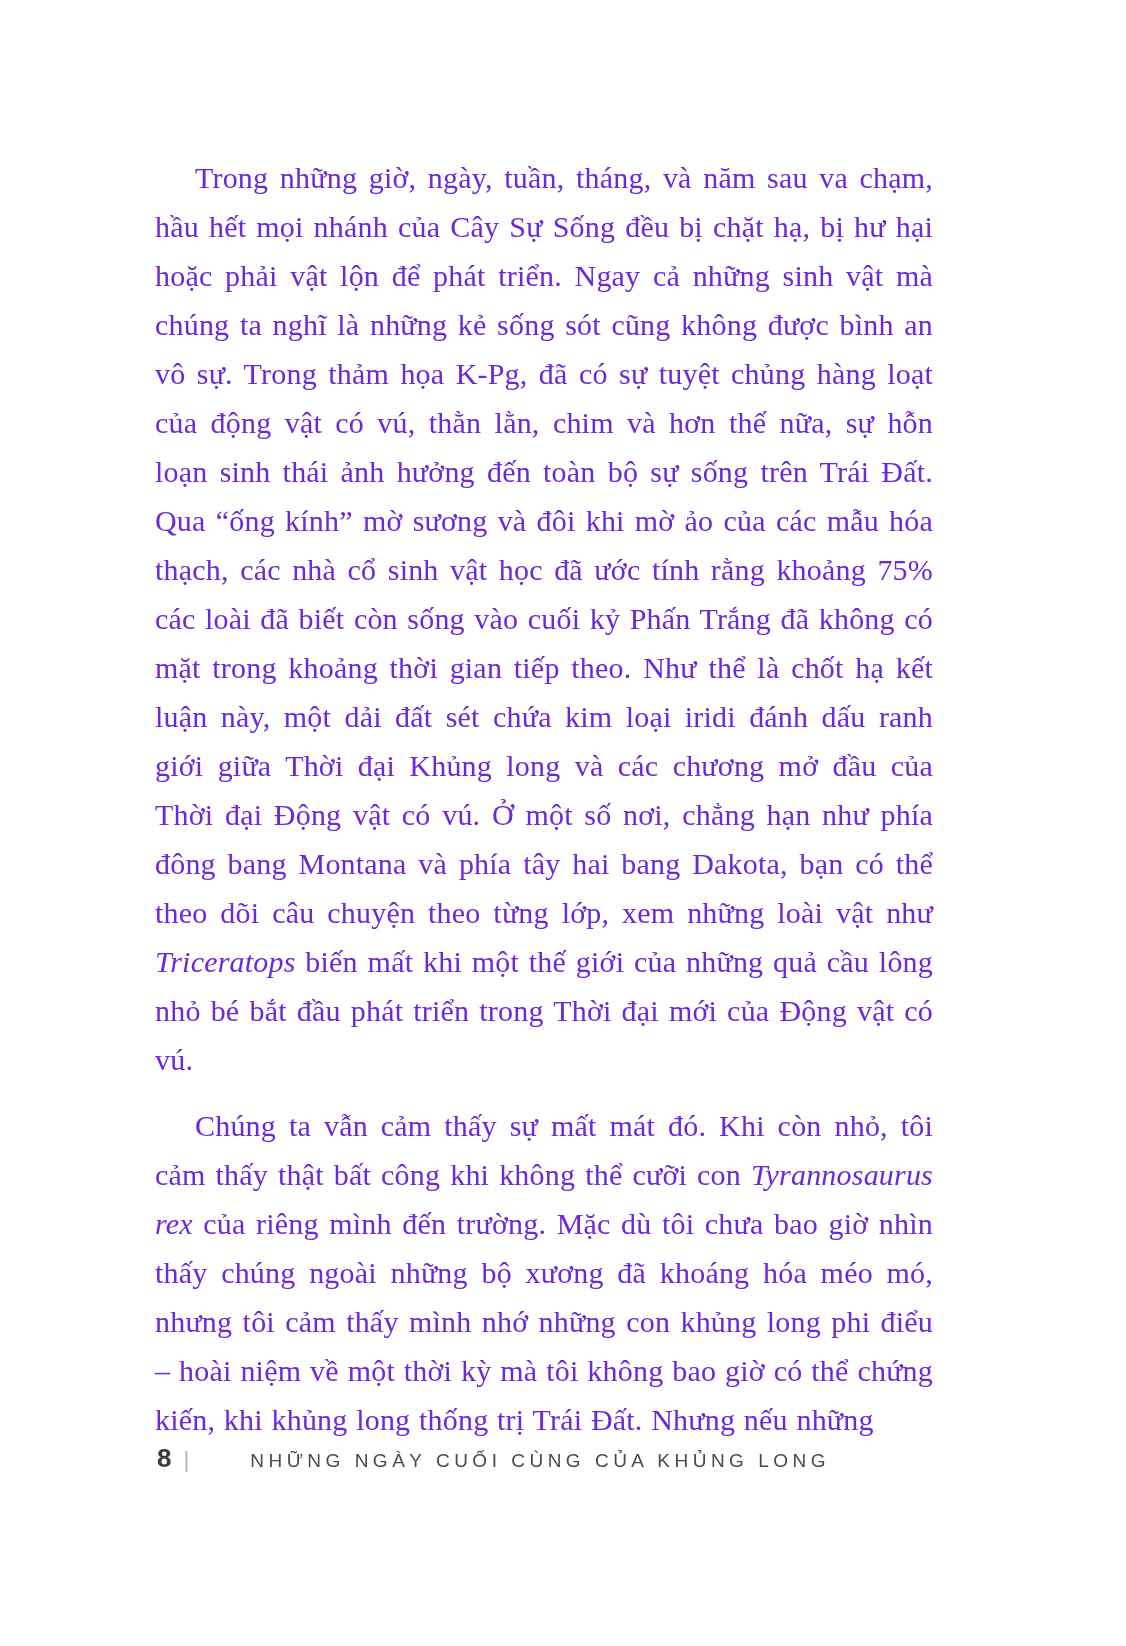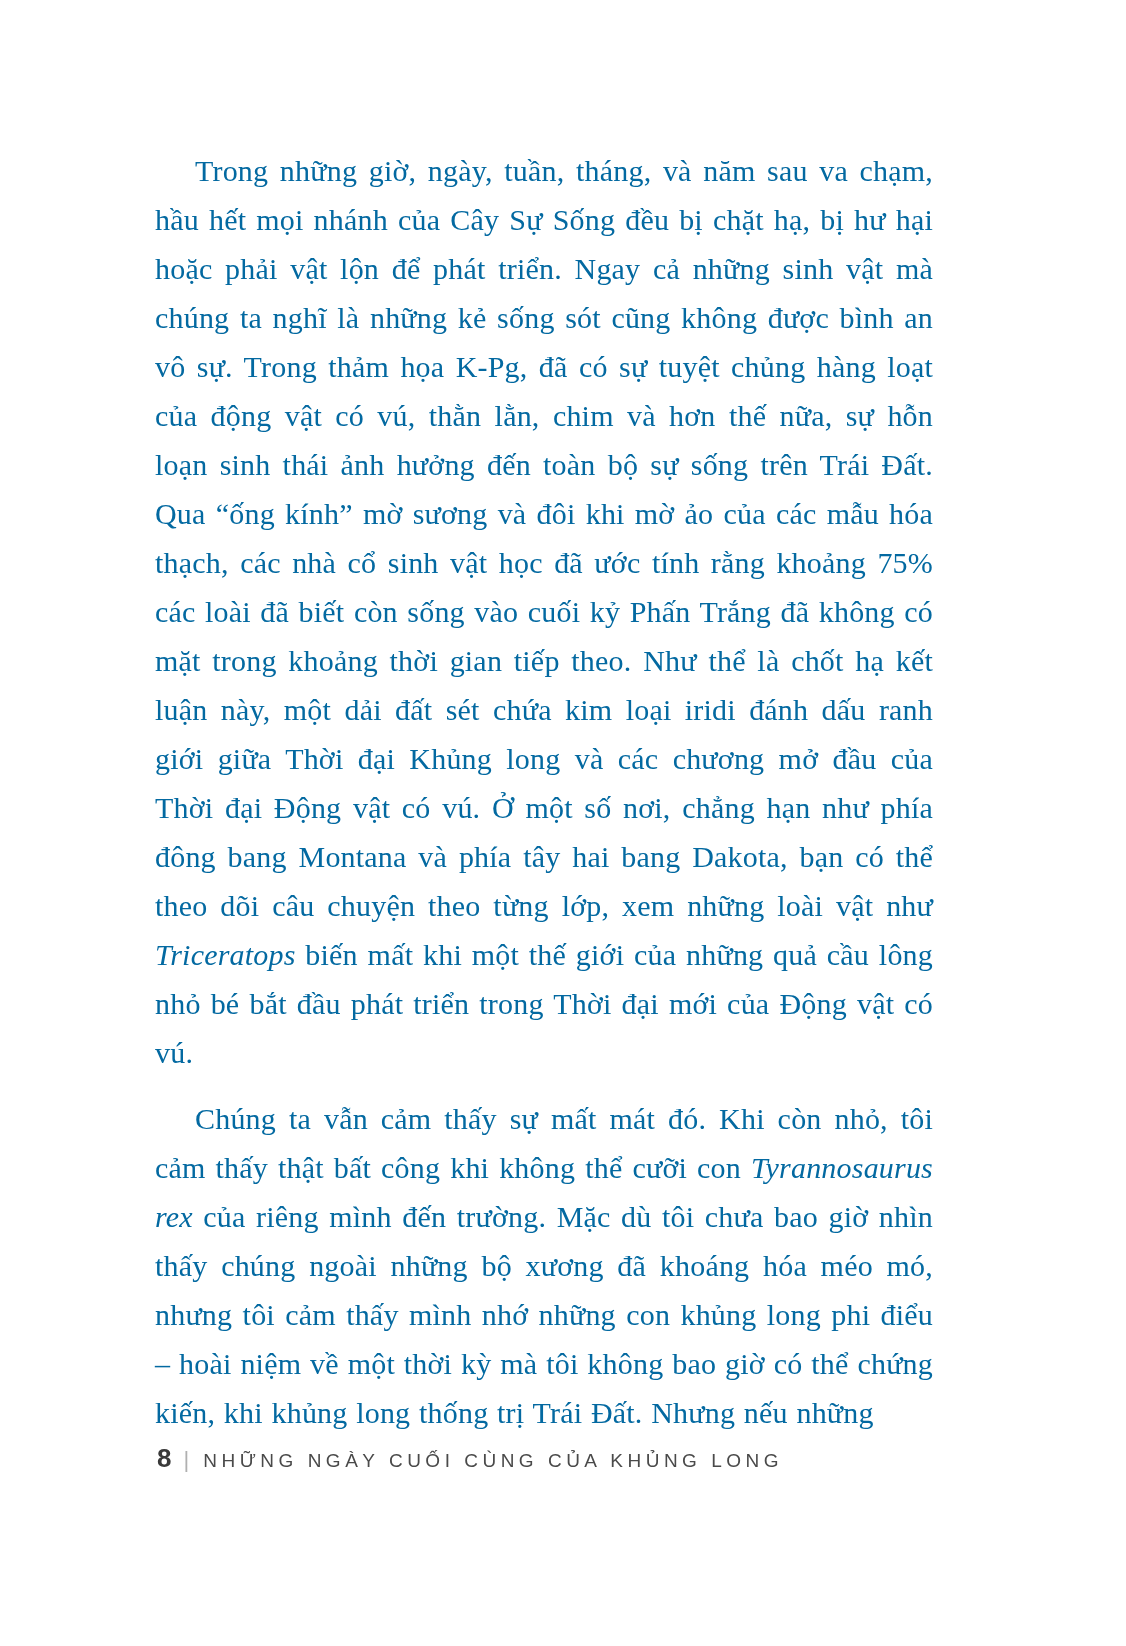--- a/index.html
+++ b/index.html
@@ -19,24 +19,24 @@
     inset: 0;
     background: #ffffff;
   }
   .text-block {
     position: absolute;
     left: 155px;
     top: 138px;
     width: 778px;
   }
   .text-block p {
-    margin: 8px 0 17px 0;
+    margin: 15px 0 17px 0;
     font-size: 30px;
     line-height: 49px;
-    color: #0369a1;
+    color: #6d28d9;
     text-align: justify;
     text-indent: 40px;
     letter-spacing: 0.2px;
     word-spacing: 1px;
   }
   .text-block p em {
     font-style: italic;
   }
   .footer {
     position: absolute;
@@ -55,20 +55,21 @@
     font-size: 22px;
     color: #b0b0b0;
     margin: 0 14px 0 12px;
     font-weight: 300;
   }
   .footer .book-title {
     font-size: 19px;
     letter-spacing: 4.5px;
     color: #4a4a4a;
     text-transform: uppercase;
+    margin-left: 47px;
   }
 </style>
 </head>
 <body>
 
 <div class="page">
 
   <div class="text-block" id="text-block">
       <p><span>Trong những giờ, ngày, tuần, tháng, và năm sau va chạm, hầu hết mọi nhánh của Cây Sự Sống đều bị chặt hạ, bị hư hại hoặc phải vật lộn để phát triển. Ngay cả những sinh vật mà chúng ta nghĩ là những kẻ sống sót cũng không được bình an vô sự. Trong thảm họa K-Pg, đã có sự tuyệt chủng hàng loạt của động vật có vú, thằn lằn, chim và hơn thế nữa, sự hỗn loạn sinh thái ảnh hưởng đến toàn bộ sự sống trên Trái Đất. Qua “ống kính” mờ sương và đôi khi mờ ảo của các mẫu hóa thạch, các nhà cổ sinh vật học đã ước tính rằng khoảng 75% các loài đã biết còn sống vào cuối kỷ Phấn Trắng đã không có mặt trong khoảng thời gian tiếp theo. Như thể là chốt hạ kết luận này, một dải đất sét chứa kim loại iridi đánh dấu ranh giới giữa Thời đại Khủng long và các chương mở đầu của Thời đại Động vật có vú. Ở một số nơi, chẳng hạn như phía đông bang Montana và phía tây hai bang Dakota, bạn có thể theo dõi câu chuyện theo từng lớp, xem những loài vật như </span><em>Triceratops</em><span> biến mất khi một thế giới của những quả cầu lông nhỏ bé bắt đầu phát triển trong Thời đại mới của Động vật có vú.</span></p>
       <p><span>Chúng ta vẫn cảm thấy sự mất mát đó. Khi còn nhỏ, tôi cảm thấy thật bất công khi không thể cưỡi con </span><em>Tyrannosaurus rex</em><span> của riêng mình đến trường. Mặc dù tôi chưa bao giờ nhìn thấy chúng ngoài những bộ xương đã khoáng hóa méo mó, nhưng tôi cảm thấy mình nhớ những con khủng long phi điểu – hoài niệm về một thời kỳ mà tôi không bao giờ có thể chứng kiến, khi khủng long thống trị Trái Đất. Nhưng nếu những</span></p>

